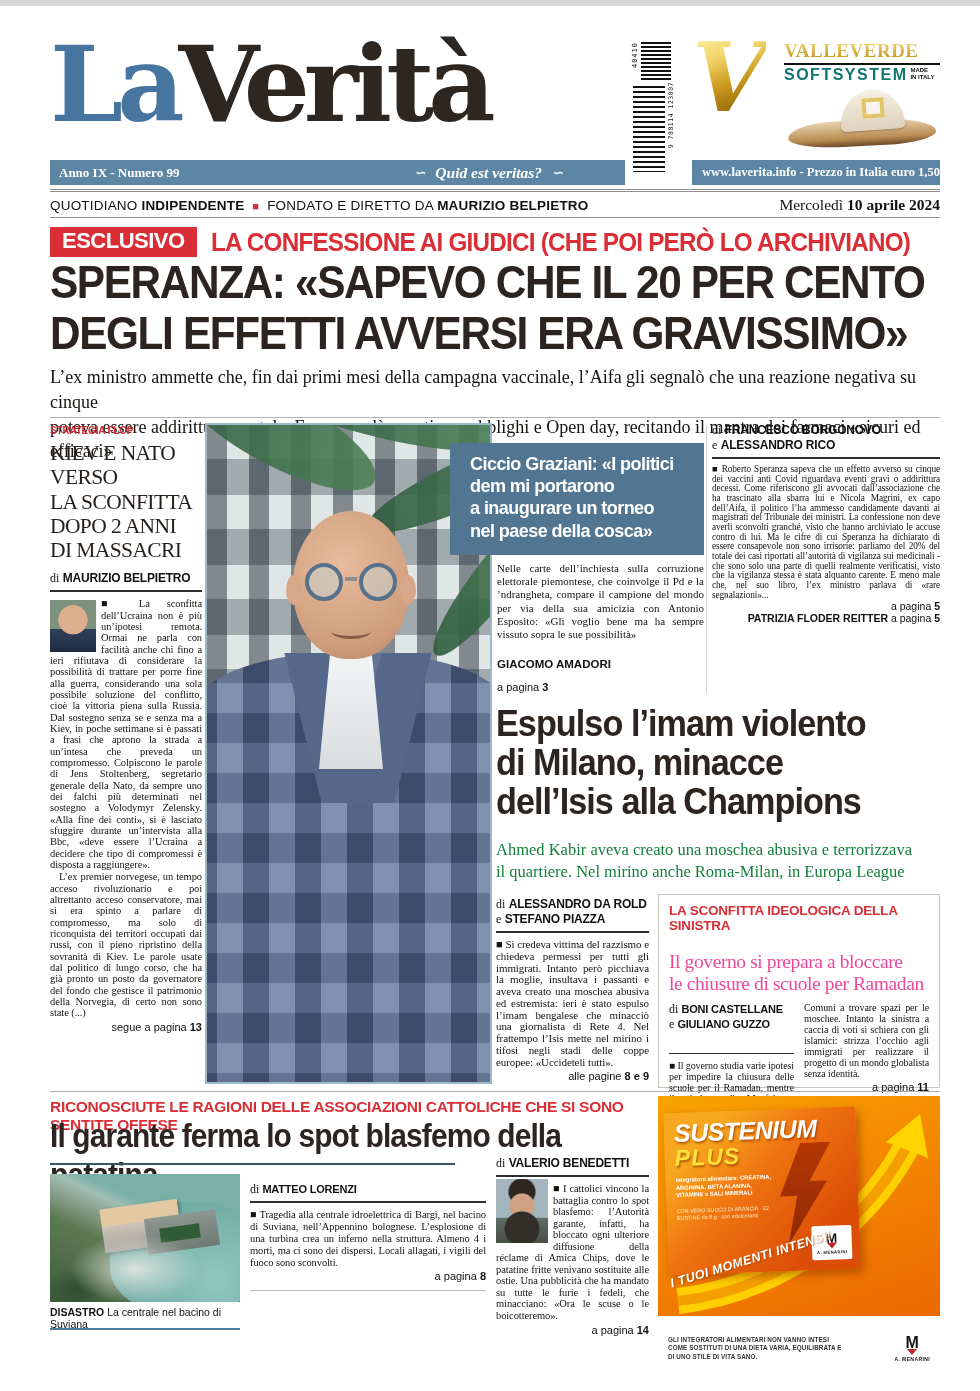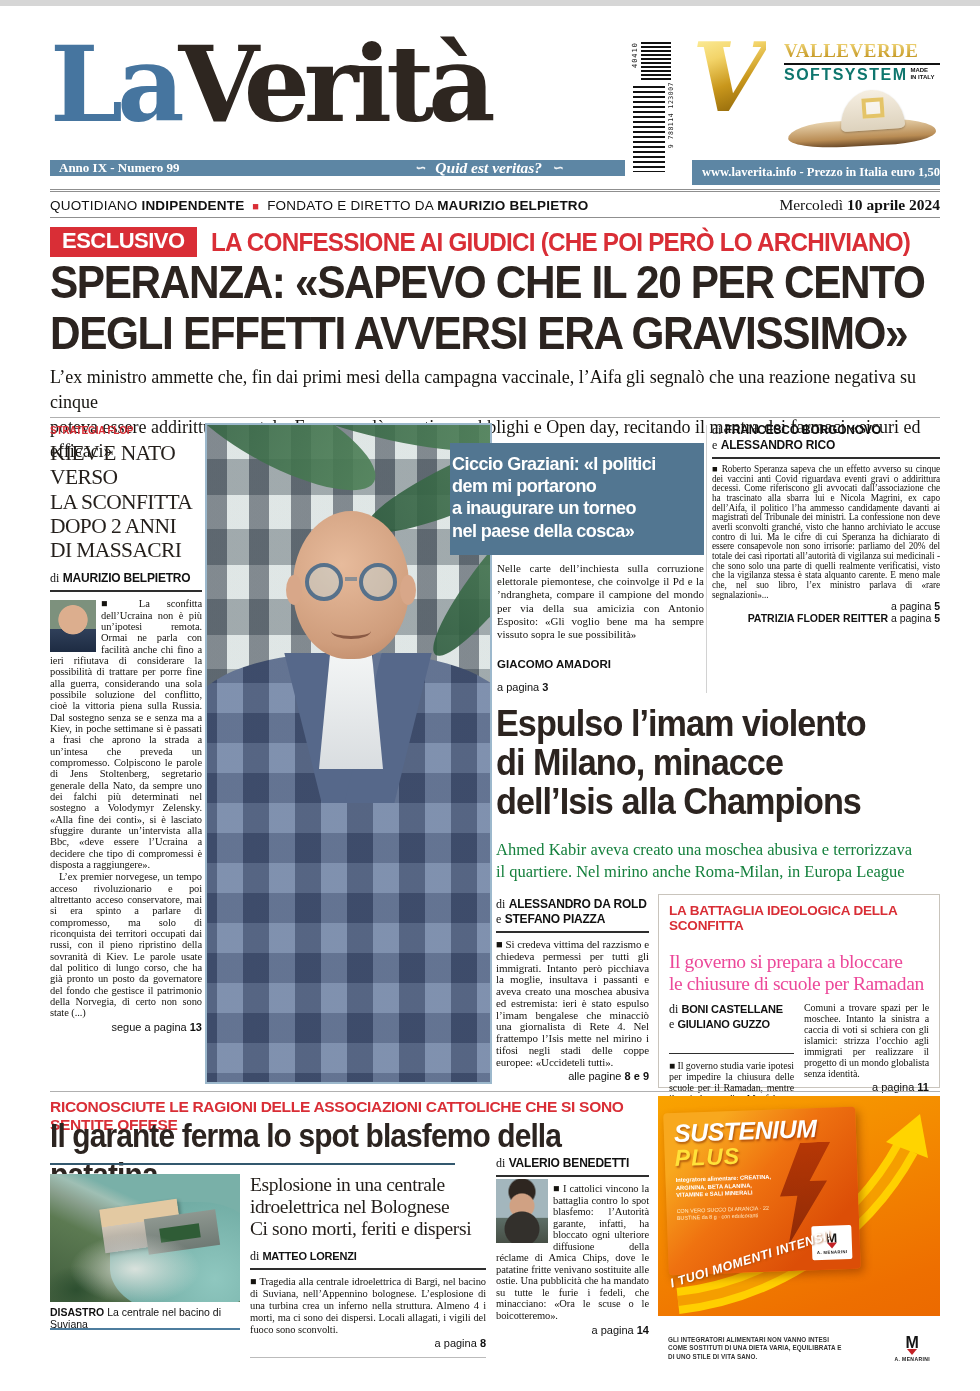--- a/index.html
+++ b/index.html
@@ -27,21 +27,21 @@
   .vv-v{position:absolute;left:0;top:-6px;font-family:"DejaVu Serif",serif;font-style:italic;font-weight:bold;font-size:96px;line-height:1;background:linear-gradient(160deg,#fdf0a0 5%,var(--gold1) 30%,#c9971c 55%,#8a6208 85%);-webkit-background-clip:text;background-clip:text;color:transparent;text-shadow:none;}
   .vv-right{position:absolute;left:92px;top:4px;width:156px;}
   .vv-brand{font-family:"Liberation Serif",serif;font-weight:bold;font-size:19px;letter-spacing:.5px;background:linear-gradient(180deg,#f7df86,#b8860b);-webkit-background-clip:text;background-clip:text;color:transparent;white-space:nowrap;}
   .vv-row2{display:flex;align-items:flex-start;border-top:2px solid #111;margin-top:1px;padding-top:1px;}
   .vv-soft{font-size:16px;font-weight:bold;letter-spacing:1.5px;color:#0f766e;}
   .vv-made{font-size:6px;font-weight:bold;color:#111;line-height:1.15;margin-left:3px;margin-top:1px;}
   .sandal{position:absolute;left:96px;top:52px;width:150px;height:62px;}
   .sole{position:absolute;left:0;bottom:4px;width:148px;height:26px;background:linear-gradient(180deg,#e8d3ae,#b98c54 70%,#6b4a28);border-radius:45% 55% 48% 52%/80% 80% 60% 60%;transform:rotate(-3deg);}
   .strap{position:absolute;left:52px;top:2px;width:64px;height:40px;background:linear-gradient(180deg,#f6efe2,#ddd2bd);border-radius:50% 50% 10% 10%/90% 90% 10% 10%;transform:rotate(-4deg);box-shadow:0 1px 2px rgba(0,0,0,.25);}
   .buckle{position:absolute;left:74px;top:10px;width:22px;height:20px;border:4px solid #e4c468;background:rgba(255,255,255,.6);transform:rotate(-4deg);}
-  .bar-left{left:50px;top:154px;width:575px;height:16px;background:var(--blue);display:flex;align-items:center;color:#fff;}
+  .bar-left{left:50px;top:154px;width:575px;height:25px;background:var(--blue);display:flex;align-items:center;color:#fff;}
   .anno{font-family:"Liberation Serif",serif;font-weight:bold;font-size:13px;margin-left:9px;}
   .motto{font-family:"Liberation Serif",serif;font-style:italic;font-weight:bold;font-size:15.5px;margin-left:auto;margin-right:62px;display:flex;gap:10px;align-items:center;}
   .orn{font-size:13px;opacity:.9;}
   .bar-right{left:692px;top:154px;width:248px;height:25px;background:var(--blue);color:#fff;display:flex;align-items:center;justify-content:flex-end;font-family:"Liberation Serif",serif;font-weight:bold;font-size:12.5px;}
   .tagrow{left:50px;top:183px;width:890px;border-top:3px double #8f8f8f;border-bottom:1px solid #8f8f8f;padding:4px 0 3px;display:flex;justify-content:space-between;align-items:center;}
   .tag-left{font-size:13.5px;letter-spacing:.2px;color:#111;}
   .tag-left b{font-weight:bold;}
   .red-sq{color:var(--red);font-size:11px;margin:0 4px;}
   .dateline{font-family:"Liberation Serif",serif;font-size:15.5px;color:#111;}
   .dateline b{font-weight:bold;}
@@ -87,21 +87,21 @@
   .bridge{position:absolute;left:40px;top:14px;width:12px;height:4px;background:#8b8f94;}
   .mouth{position:absolute;left:38px;top:112px;width:40px;height:16px;border-bottom:3px solid #8a5a44;border-radius:0 0 50% 50%;}
   .shirt{position:absolute;left:112px;top:224px;width:64px;height:120px;background:linear-gradient(180deg,#f4f6f6,#d9dde0);clip-path:polygon(18% 0,82% 0,100% 100%,0 100%);}
   .blazer{position:absolute;left:-16px;top:228px;width:320px;height:440px;background:
      repeating-linear-gradient(90deg,rgba(28,38,66,.35) 0 26px,rgba(160,175,200,.25) 26px 52px),
      repeating-linear-gradient(180deg,rgba(28,38,66,.30) 0 30px,rgba(170,185,205,.22) 30px 60px),
      #66799b;border-radius:45% 45% 0 0/14% 14% 0 0;}
   .lapel{position:absolute;left:96px;top:228px;width:50px;height:150px;background:#56688a;transform:skewX(14deg);}
   .lapel.rr{left:156px;transform:skewX(-14deg);}
   
-  .quote-box{left:450px;top:437px;width:254px;min-height:112px;background:var(--blue-dark);padding:10px 2px 11px;}
+  .quote-box{left:450px;top:437px;width:254px;min-height:112px;background:var(--blue-dark);padding:10px 20px 11px;}
   .quote-text{display:inline-block;color:#fff;font-weight:bold;font-size:19px;line-height:1.17;letter-spacing:-.6px;transform:scaleX(.95);transform-origin:left top;width:242px;}
   .deck{left:497px;top:556px;width:207px;font-family:"Liberation Serif",serif;font-size:11px;line-height:1.2;color:#15130f;}
   .graz-byline{left:497px;top:652px;width:207px;font-size:11.5px;font-weight:bold;color:#111;}
   .graz-page{left:497px;top:675px;width:207px;font-size:11px;color:#111;}
   .graz-page b{font-weight:bold;}
   .vsep{left:706px;top:419px;height:268px;border-left:1px solid #d2d2d2;}
   .col-sper{left:712px;top:417px;width:228px;}
   .col-sper .body{font-size:9.3px;line-height:1.04;margin-top:6px;}
   .col-sper .pageref{font-size:10.5px;}
   
@@ -323,21 +323,21 @@
       <span class="di">di</span> <b>ALESSANDRO DA ROLD</b><br>
       <span class="di">e</span> <b>STEFANO PIAZZA</b>
     </div>
     <div class="body jus">■ Si credeva vittima del razzismo e chiedeva permessi per tutti gli immigrati. Intanto però picchiava la moglie, insultava i passanti e aveva creato una moschea abusiva ed estremista: ieri è stato espulso l’imam bengalese che minacciò una giornalista di Rete 4. Nel frattempo l’Isis mette nel mirino i tifosi negli stadi delle coppe europee: «Uccideteli tutti».</div>
     <div class="pageref">
       <span>alle pagine</span> <b>8 e 9</b>
     </div>
   </div>
 
   <div class="abs box-ram">
-    <div class="ram-kicker">LA BATTAGLIA IDEOLOGICA DELLA SCONFITTA</div>
+    <div class="ram-kicker">LA SCONFITTA IDEOLOGICA DELLA SINISTRA</div>
     <div class="ram-headline prelines">Il governo si prepara a bloccare
 le chiusure di scuole per Ramadan</div>
     <div class="ram-cols">
       <div class="ram-col">
         <div class="byline-row">
           <span class="di">di</span> <b>BONI CASTELLANE</b><br>
           <span class="di">e</span> <b>GIULIANO GUZZO</b>
         </div>
         <div class="body jus ram-col1-body">■ Il governo studia varie ipotesi per impedire la chiusura delle scuole per il Ramadan, mentre il sindaco di Monfalcone propone una legge che non obblighi i</div>
       </div>
@@ -362,23 +362,20 @@
     <div class="suv-green"></div>
     <div class="suv-trees"></div>
     <div class="suv-smoke"></div>
   </div>
   <div class="abs suv-caption">
     <b>DISASTRO</b> <span>La centrale nel bacino di Suviana</span>
   </div>
   <div class="abs suv-rule"></div>
 
   <div class="abs col-esp">
-    <div class="esp-headline prelines">Esplosione in una centrale
-idroelettrica nel Bolognese
-Ci sono morti, feriti e dispersi</div>
     <div class="byline-row">
       <span class="di">di</span> <b>MATTEO LORENZI</b>
     </div>
     <div class="body jus">■ Tragedia alla centrale idroelettrica di Bargi, nel bacino di Suviana, nell’Appennino bolognese. L’esplosione di una turbina crea un inferno nella struttura. Almeno 4 i morti, ma ci sono dei dispersi. Locali allagati, i vigili del fuoco sono sconvolti.</div>
     <div class="pageref">
       <span>a pagina</span> <b>8</b>
     </div>
     <div class="esp-rule"></div>
   </div>
 

